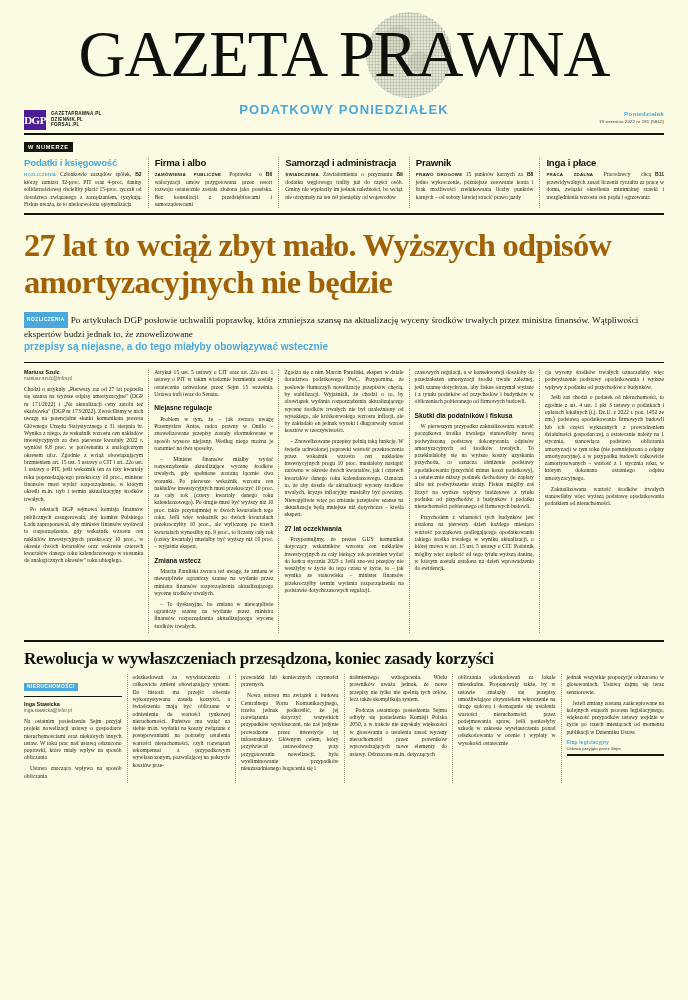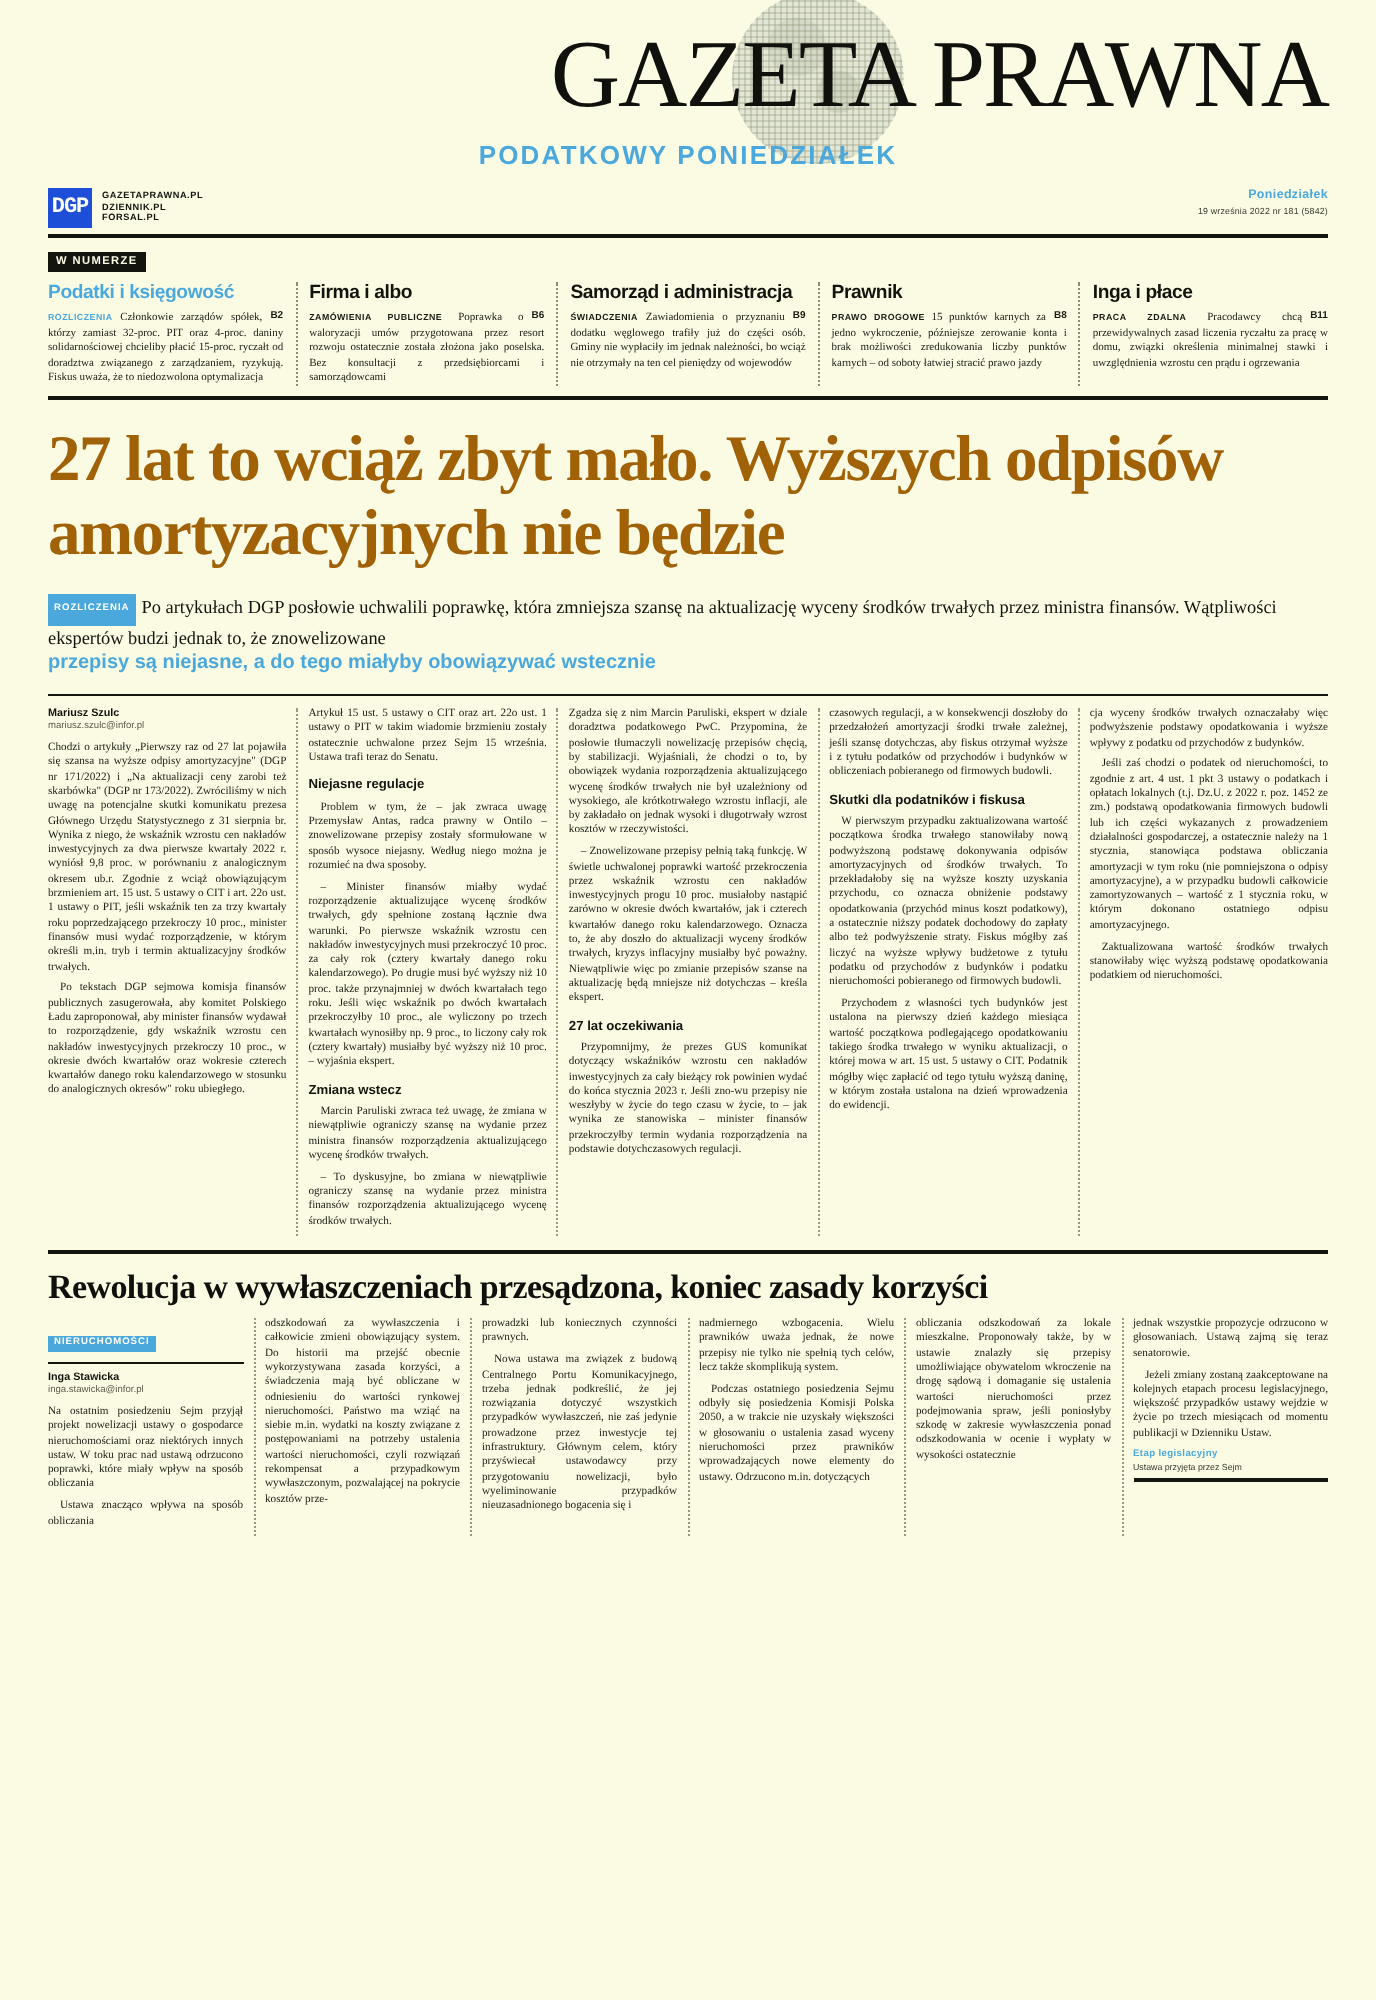--- a/index.html
+++ b/index.html
@@ -24,56 +24,56 @@
     opacity:.85;
   }
   .globe::after{
     content:"";position:absolute;inset:0;border-radius:50%;
     background-image:
       repeating-linear-gradient(0deg, rgba(120,130,100,.30) 0 1px, transparent 1px 3px),
       repeating-linear-gradient(90deg, rgba(120,130,100,.30) 0 1px, transparent 1px 3px);
   }
   .logo-title{
     position:relative;z-index:2;
-    text-align:right;
+    text-align:center;
     font-family:"Liberation Serif", serif;
-    font-size:48px;line-height:76px;
+    font-size:65px;line-height:76px;
     letter-spacing:-1px;
-    margin:0;font-weight:400;
+    margin:16px;font-weight:400;
     color:#10100c;
     white-space:nowrap;
   }
   .logo-sub{
     position:relative;z-index:2;text-align:center;
     font-family:"Liberation Sans", sans-serif;
     font-weight:bold;font-size:13px;letter-spacing:1.1px;
     color:#4aa8dd;margin-top:-6px;
   }
 
   
   .identbar{display:flex;align-items:flex-start;justify-content:space-between;margin-top:8px;}
   .ident-left{display:flex;align-items:flex-start;gap:5px;}
   .dgp-mark{
-    width:22px;height:20px;background:#1d4ed8;color:#fff;
-    font-family:Liberation Mono, monospace;font-weight:bold;font-size:11px;
+    width:22px;height:20px;background:#4c1d95;color:#fff;
+    font-family:Liberation Serif, serif;font-weight:bold;font-size:11px;
     display:flex;align-items:center;justify-content:center;letter-spacing:-.5px;
   }
   .ident-urls{font-family:"Liberation Sans", sans-serif;font-size:4.6px;font-weight:bold;line-height:5.6px;letter-spacing:.3px;color:#14140f;padding-top:1px;}
   .ident-right{text-align:right;}
   .ident-day{font-family:"Liberation Sans", sans-serif;font-weight:bold;font-size:6.2px;color:#4aa8dd;letter-spacing:.2px;}
   .ident-date{font-family:"Liberation Sans", sans-serif;font-size:4.4px;color:#3a3a30;margin-top:1.5px;letter-spacing:.1px;}
   .rule-thick{height:2.4px;background:#14140f;margin-top:3px;}
 
   
   .wn-tag{
     display:inline-block;background:#14140f;color:#fbfbe4;
     font-family:"Liberation Sans", sans-serif;font-weight:bold;font-size:5.6px;
     letter-spacing:.7px;padding:2px 4px;margin-top:5px;
   }
-  .nav-strip{display:flex;margin-top:4px;}
+  .nav-strip{display:flex;margin-top:4px;justify-content:flex-end;}
   .nav-col{flex:1;padding:0 6px;box-sizing:border-box;border-left:1px dotted #8d8d72;}
   .nav-col:first-child{border-left:none;padding-left:0;}
   .nav-col:last-child{padding-right:0;}
   .nav-head{
     font-family:"Liberation Sans", sans-serif;font-weight:bold;font-size:9.6px;
     letter-spacing:-.2px;margin-bottom:3px;color:#14140f;
   }
   .nav-head.blue{color:#4aa8dd;}
   .nav-body{font-family:"Liberation Serif", serif;font-size:5.5px;line-height:7.4px;text-align:justify;color:#1a1a12;}
   .kicker{font-family:"Liberation Sans", sans-serif;font-weight:bold;font-size:4.4px;letter-spacing:.25px;text-transform:uppercase;}

